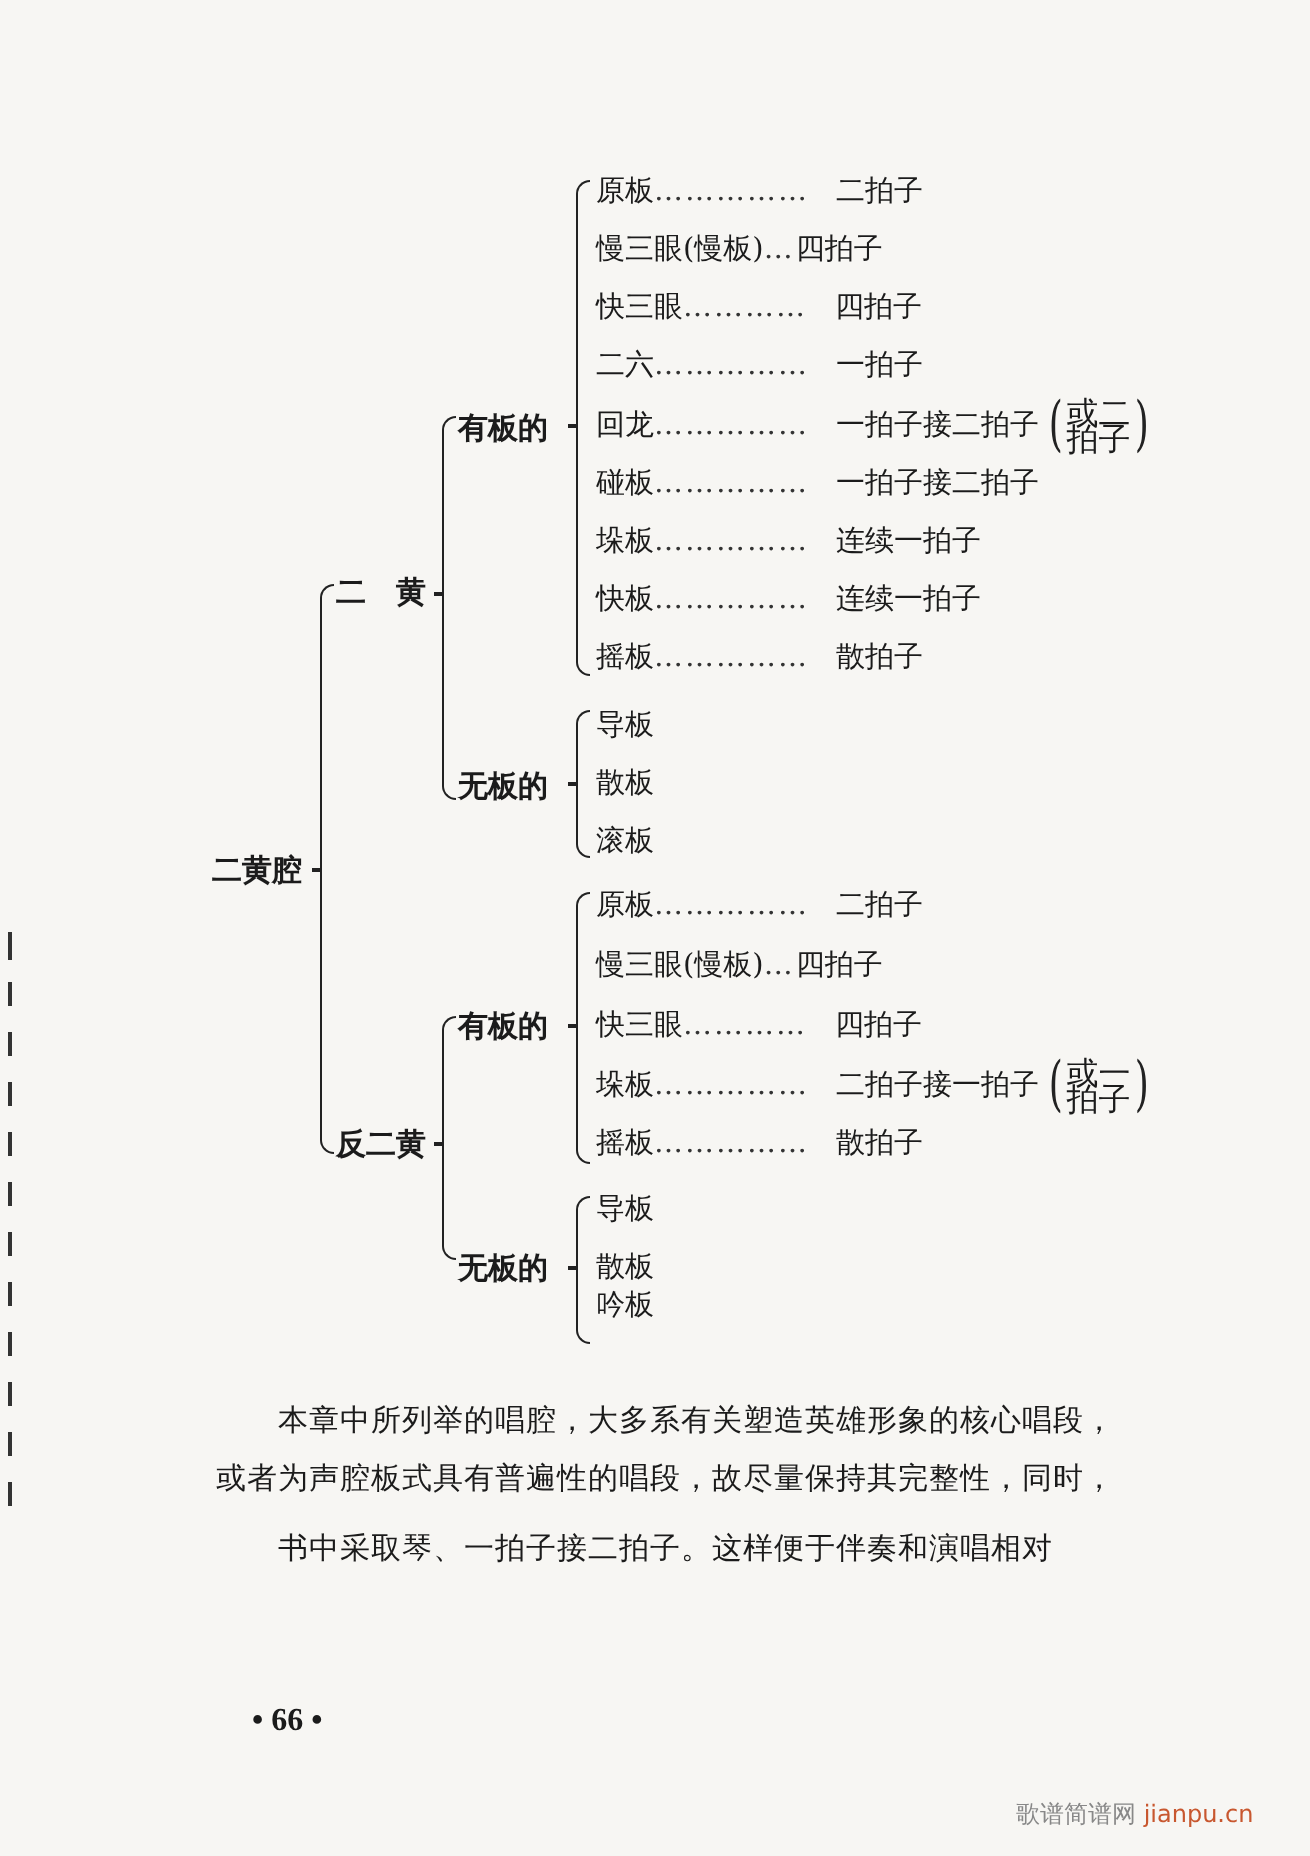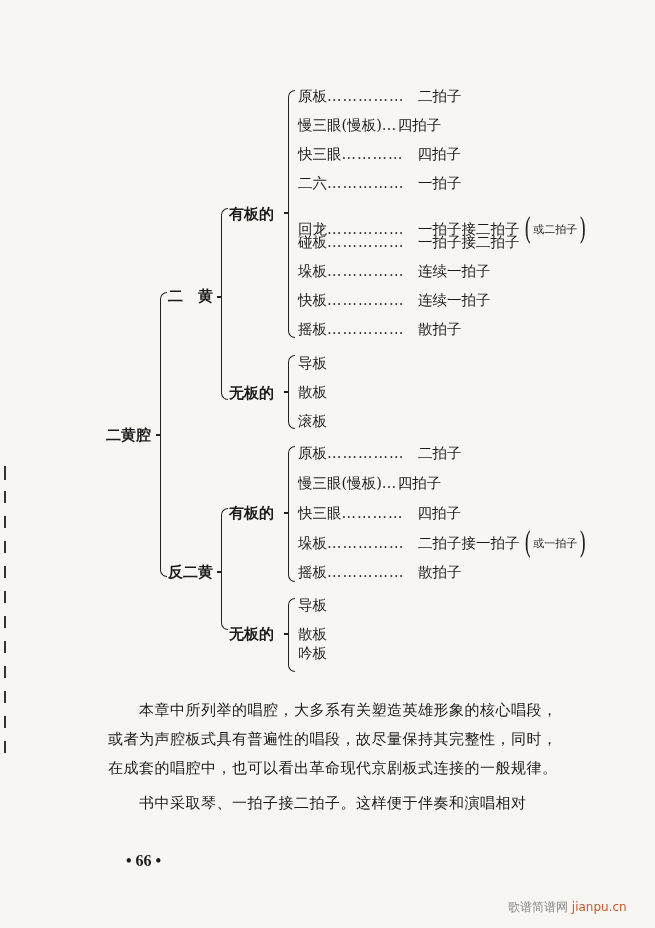--- a/index.html
+++ b/index.html
@@ -12,21 +12,21 @@
   .t { position:absolute; white-space:nowrap; font-size:15px; line-height:18px; }
   .bold { font-weight:bold; }
   .brace { position:absolute; border:1.6px solid #222; border-right:none; border-radius:7px 0 0 7px; }
   .notch { position:absolute; width:5px; height:2px; background:#222; }
   .row { position:absolute; left:298px; height:20px; font-size:14.5px; line-height:20px; white-space:nowrap; display:flex; align-items:center; }
   .row .name { display:inline-block; }
   .row .dots { display:inline-block; letter-spacing:1px; color:#333; overflow:hidden; }
   .row .val { display:inline-block; }
   .paren { display:inline-flex; align-items:center; margin-left:2px; }
   .paren .pl, .paren .pr { font-size:30px; line-height:30px; transform:scaleX(0.6); color:#222; }
-  .paren .stack { display:flex; flex-direction:row; font-size:11px; line-height:13px; text-align:center; }
+  .paren .stack { display:flex; flex-direction:column; font-size:16px; line-height:13px; text-align:center; }
   .para { position:absolute; left:108px; width:505px; font-size:15px; line-height:29px; font-weight:normal; letter-spacing:0.5px; }
   .margin-dash { position:absolute; left:4px; width:2px; background:#333; }
   .wm { position:absolute; left:508px; top:899px; font-size:12px; color:#888; font-family:"DejaVu Sans", sans-serif; }
   .wm .latin { color:#c8572f; font-family:"DejaVu Sans", sans-serif; }
 </style>
 </head>
 <body>
 
 <div>
   <div class="margin-dash" style="top:466px;height:14px;"></div>
@@ -72,21 +72,21 @@
 <div class="row" style="top:144px;">
   <span class="name">快三眼</span>
     <span class="dots" style="width:76px;">…………</span>
     <span class="val">四拍子</span>
 </div>
 <div class="row" style="top:173px;">
   <span class="name">二六</span>
     <span class="dots" style="width:91px;">……………</span>
     <span class="val">一拍子</span>
 </div>
-<div class="row" style="top:203px;margin-top:16px;">
+<div class="row" style="top:203px;">
   <span class="name">回龙</span>
     <span class="dots" style="width:91px;">……………</span>
     <span class="val">一拍子接二拍子</span>
   <span class="paren">
       <span class="pl">(</span>
       <span class="stack">
         <span>或二</span>
         <span>拍子</span>
       </span>
       <span class="pr">)</span>
@@ -175,21 +175,20 @@
 <div class="row" style="top:624px;">
     <span class="name">散板</span>
   </div>
 <div class="row" style="top:643px;">
     <span class="name">吟板</span>
   </div>
 
 <div class="para" style="top:696px;">
   <div>　　本章中所列举的唱腔，大多系有关塑造英雄形象的核心唱段，</div>
   <div>或者为声腔板式具有普遍性的唱段，故尽量保持其完整性，同时，</div>
-  <div>在成套的唱腔中，也可以看出革命现代京剧板式连接的一般规律。</div>
   <div style="margin-top:6px;">　　书中采取琴、一拍子接二拍子。这样便于伴奏和演唱相对</div>
 </div>
 
 <div class="t bold" style="left:126px;top:852px;font-family:Liberation Serif, serif;font-size:16px;">• 66 •</div>
 
 <div class="wm">
   <span>歌谱简谱网</span>
   <span class="latin">jianpu.cn</span>
 </div>
 

